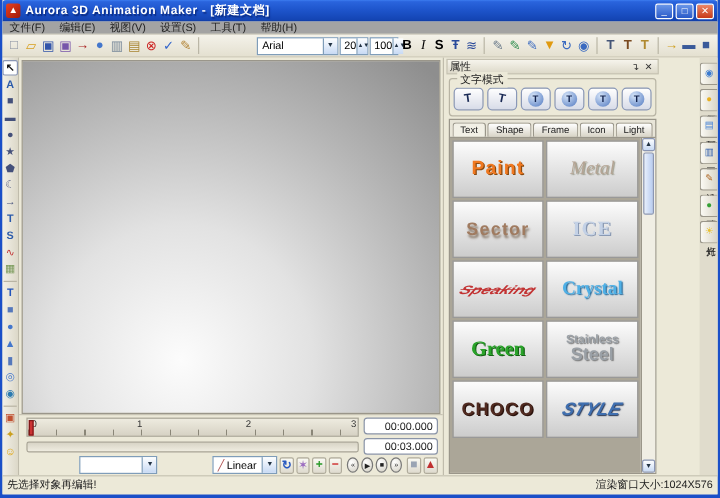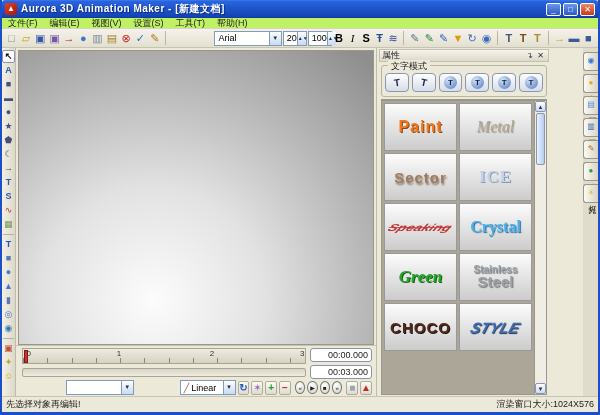--- a/index.html
+++ b/index.html
@@ -14,21 +14,21 @@
   .app-ico { width:12px; height:12px; border-radius:2px; background:linear-gradient(135deg,#e84020,#a01808);
     color:#fff; font-size:8px; line-height:12px; text-align:center; margin-right:4px; }
   .title-text { color:#fff; font-weight:bold; font-size:10px; letter-spacing:.5px;
     text-shadow:1px 1px 1px #0a2a80; flex:1; white-space:nowrap; overflow:hidden; }
   .win-btn { width:15px; height:13px; margin-left:2px; border-radius:2px; border:1px solid #fff;
     background:linear-gradient(#6a96e8,#2a5ac8); color:#fff; font-size:8px; line-height:11px; text-align:center; }
   .win-btn.close { background:linear-gradient(#ec8868,#c83a18); }
 
   
   .menubar { height:11px; flex:0 0 11px; display:flex; align-items:center; gap:12px; padding:0 6px;
-    background:#bef264; border-bottom:1px solid #d8d4c4; font-size:9px; color:#222; }
+    background:#a3a3a3; border-bottom:1px solid #d8d4c4; font-size:9px; color:#222; }
   .menu-item { cursor:default; white-space:nowrap; }
 
   
   .toolbar { height:19px; flex:0 0 19px; display:flex; align-items:center; padding:0 3px; gap:1px;
     background:linear-gradient(#f4f2ea,#e4e0d0); border-bottom:1px solid #c8c4b4; }
   .tb-btn { width:16px; height:16px; display:flex; align-items:center; justify-content:center;
     font-size:11px; border-radius:2px; }
   .sep-v { width:1px; height:14px; background:#bab6a6; margin:0 3px; flex:0 0 1px; }
   .combo { background:#fff; border:1px solid #7f9db9; height:15px; font-size:9px; display:flex;
     align-items:center; padding-left:3px;margin-left:44px; }
@@ -115,21 +115,21 @@
   .sthumb { height:52px; margin:1px; border:1px solid #8a96b4; border-radius:2px; background:linear-gradient(90deg,#e8f0fc,#b8ccf0); }
   .strack { flex:1; }
 
   
   .t-paint { font-weight:bold; font-size:16px; letter-spacing:1px; text-shadow:1px 1px 0 #8a4a10; }
   .t-metal { font-style:italic; font-family:"Liberation Serif",serif; font-size:16px; text-shadow:1px 1px 1px #998; }
   .t-sector { font-weight:bold; font-size:15px; letter-spacing:1px; text-shadow:1px 2px 2px #887868; }
   .t-ice { font-family:"Liberation Serif",serif; font-weight:bold; font-size:17px; letter-spacing:1px; text-shadow:1px 1px 0 #8a9ab4; }
   .t-speaking { font-size:14px; font-style:italic; transform:skewX(-32deg) scaleY(.72); text-decoration:line-through; font-weight:bold; }
   .t-crystal { font-family:"Liberation Serif",serif; font-weight:bold; font-size:16px; text-shadow:1px 1px 1px #2a6a98; }
-  .t-green { font-family:"Liberation Serif",serif; font-weight:bold; font-size:17px; text-shadow:1px 1px 0 #156015;font-style:italic; }
+  .t-green { font-family:"Liberation Serif",serif; font-weight:bold; font-size:17px; text-shadow:1px 1px 0 #156015; }
   .t-steel1 { font-weight:bold; font-size:10px; line-height:10px; text-shadow:1px 1px 1px #777; }
   .t-steel2 { font-weight:bold; font-size:15px; line-height:14px; text-shadow:1px 1px 1px #777; }
   .t-choco { font-weight:bold; font-size:15px; letter-spacing:1px; text-shadow:1px 1px 0 #2a120c; }
   .t-style { font-style:italic; font-weight:bold; font-size:15px; transform:skewX(-18deg); text-shadow:1px 1px 1px #203050; }
 
   
   .vtabs { flex:0 0 15px; display:flex; flex-direction:column; gap:3px; padding-top:4px; background:#e0dccc; }
   .vtab { writing-mode:vertical-rl; font-size:8px; color:#222; padding:3px 0; border:1px solid #9a968a;
     border-right:none; border-radius:3px 0 0 3px; background:linear-gradient(90deg,#fbfaf4,#d8d4c6);
     display:flex; align-items:center; gap:2px; }
@@ -307,20 +307,27 @@
               <span class="ball">T</span>
             </div>
           <div class="mode-btn">
               <span class="ball">T</span>
             </div>
           <div class="mode-btn">
               <span class="ball">T</span>
             </div>
         </div>
         <div class="tabpane">
+          <div class="subtabs">
+            <span class="subtab active">Text</span>
+            <span class="subtab">Shape</span>
+            <span class="subtab">Frame</span>
+            <span class="subtab">Icon</span>
+            <span class="subtab">Light</span>
+          </div>
           <div class="gridwrap">
             <div class="tgrid">
               <div class="cell">
                   <span class="t-paint" style="color: rgb(240, 120, 32);">Paint</span>
                 </div>
               <div class="cell">
                   <span class="t-metal" style="color: rgb(180, 164, 148);">Metal</span>
                 </div>
               <div class="cell">
                   <span class="t-sector" style="color: rgb(160, 123, 96);">Sector</span>

